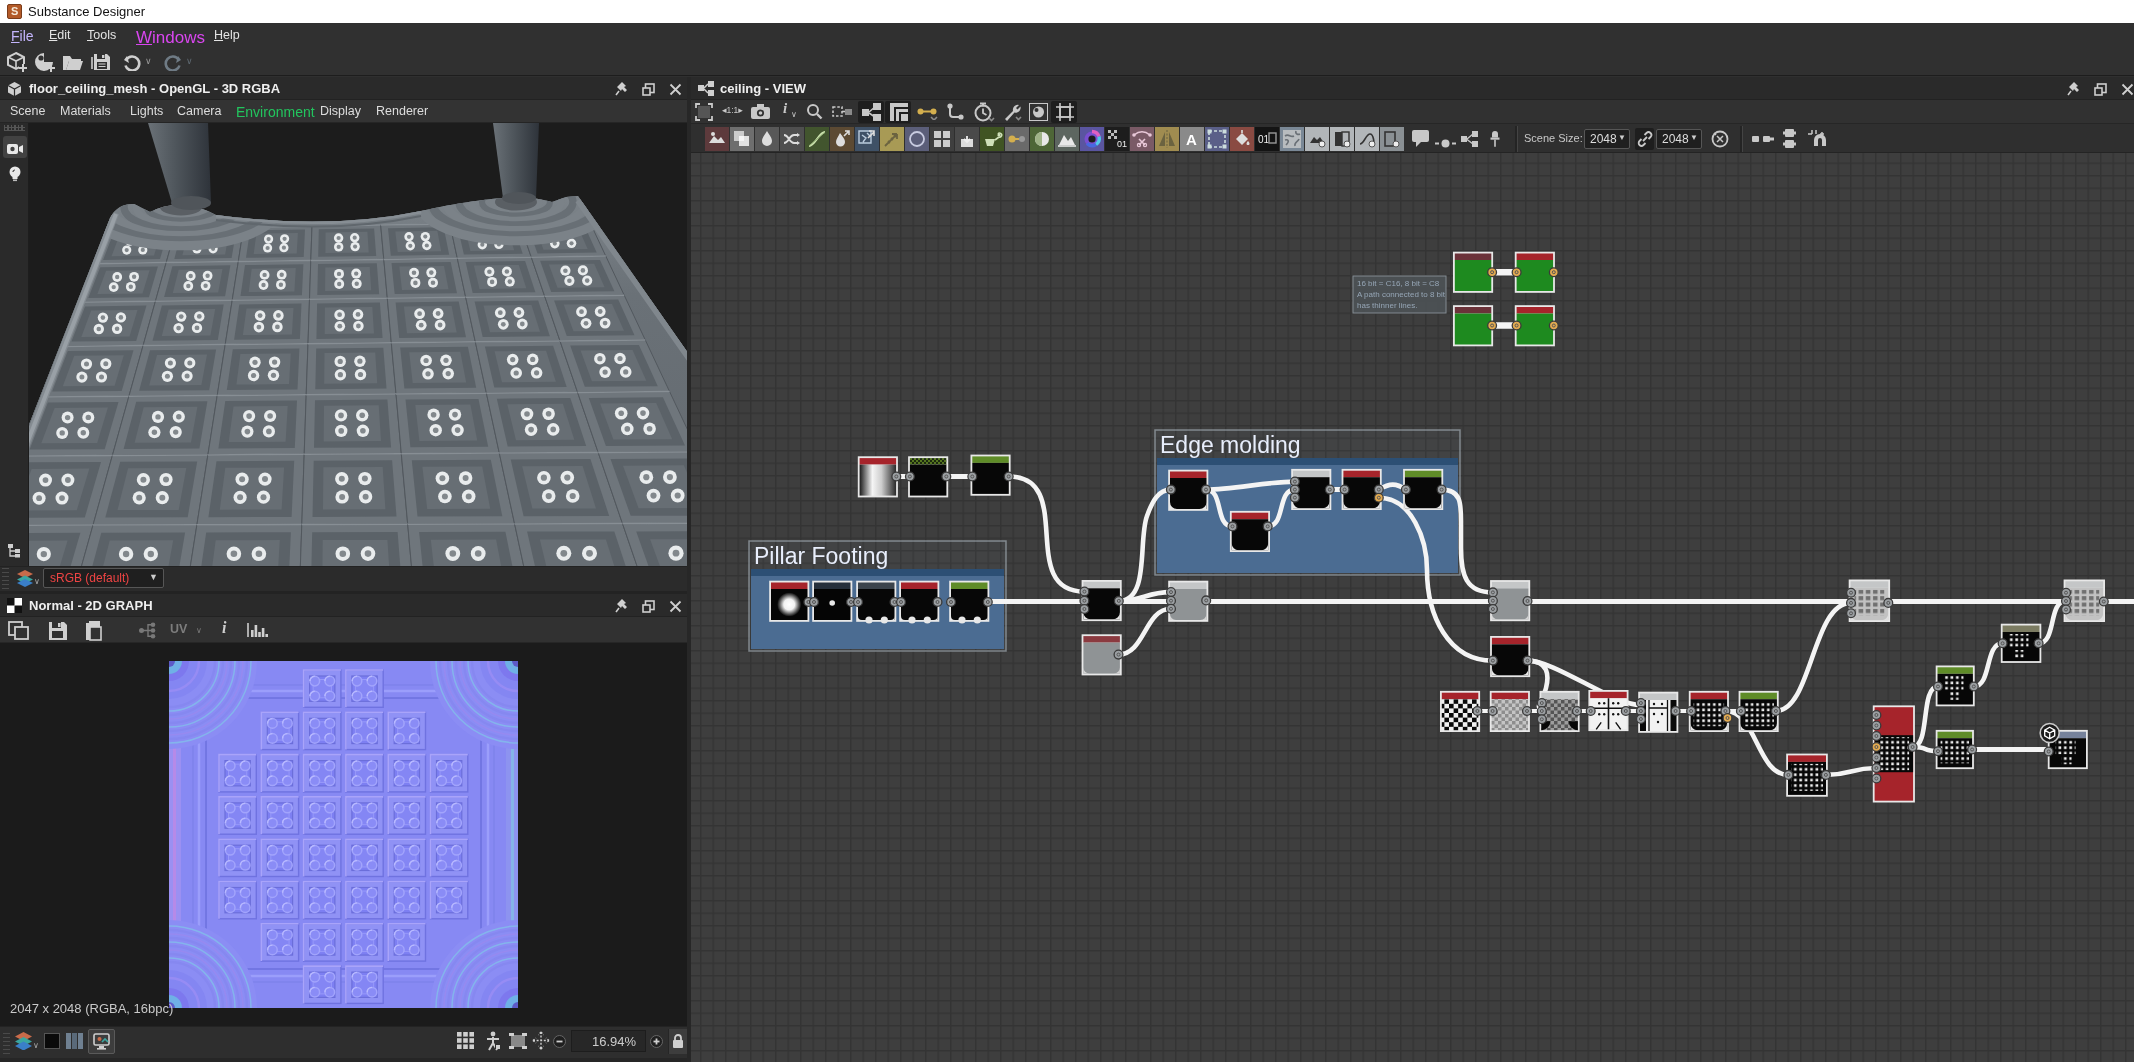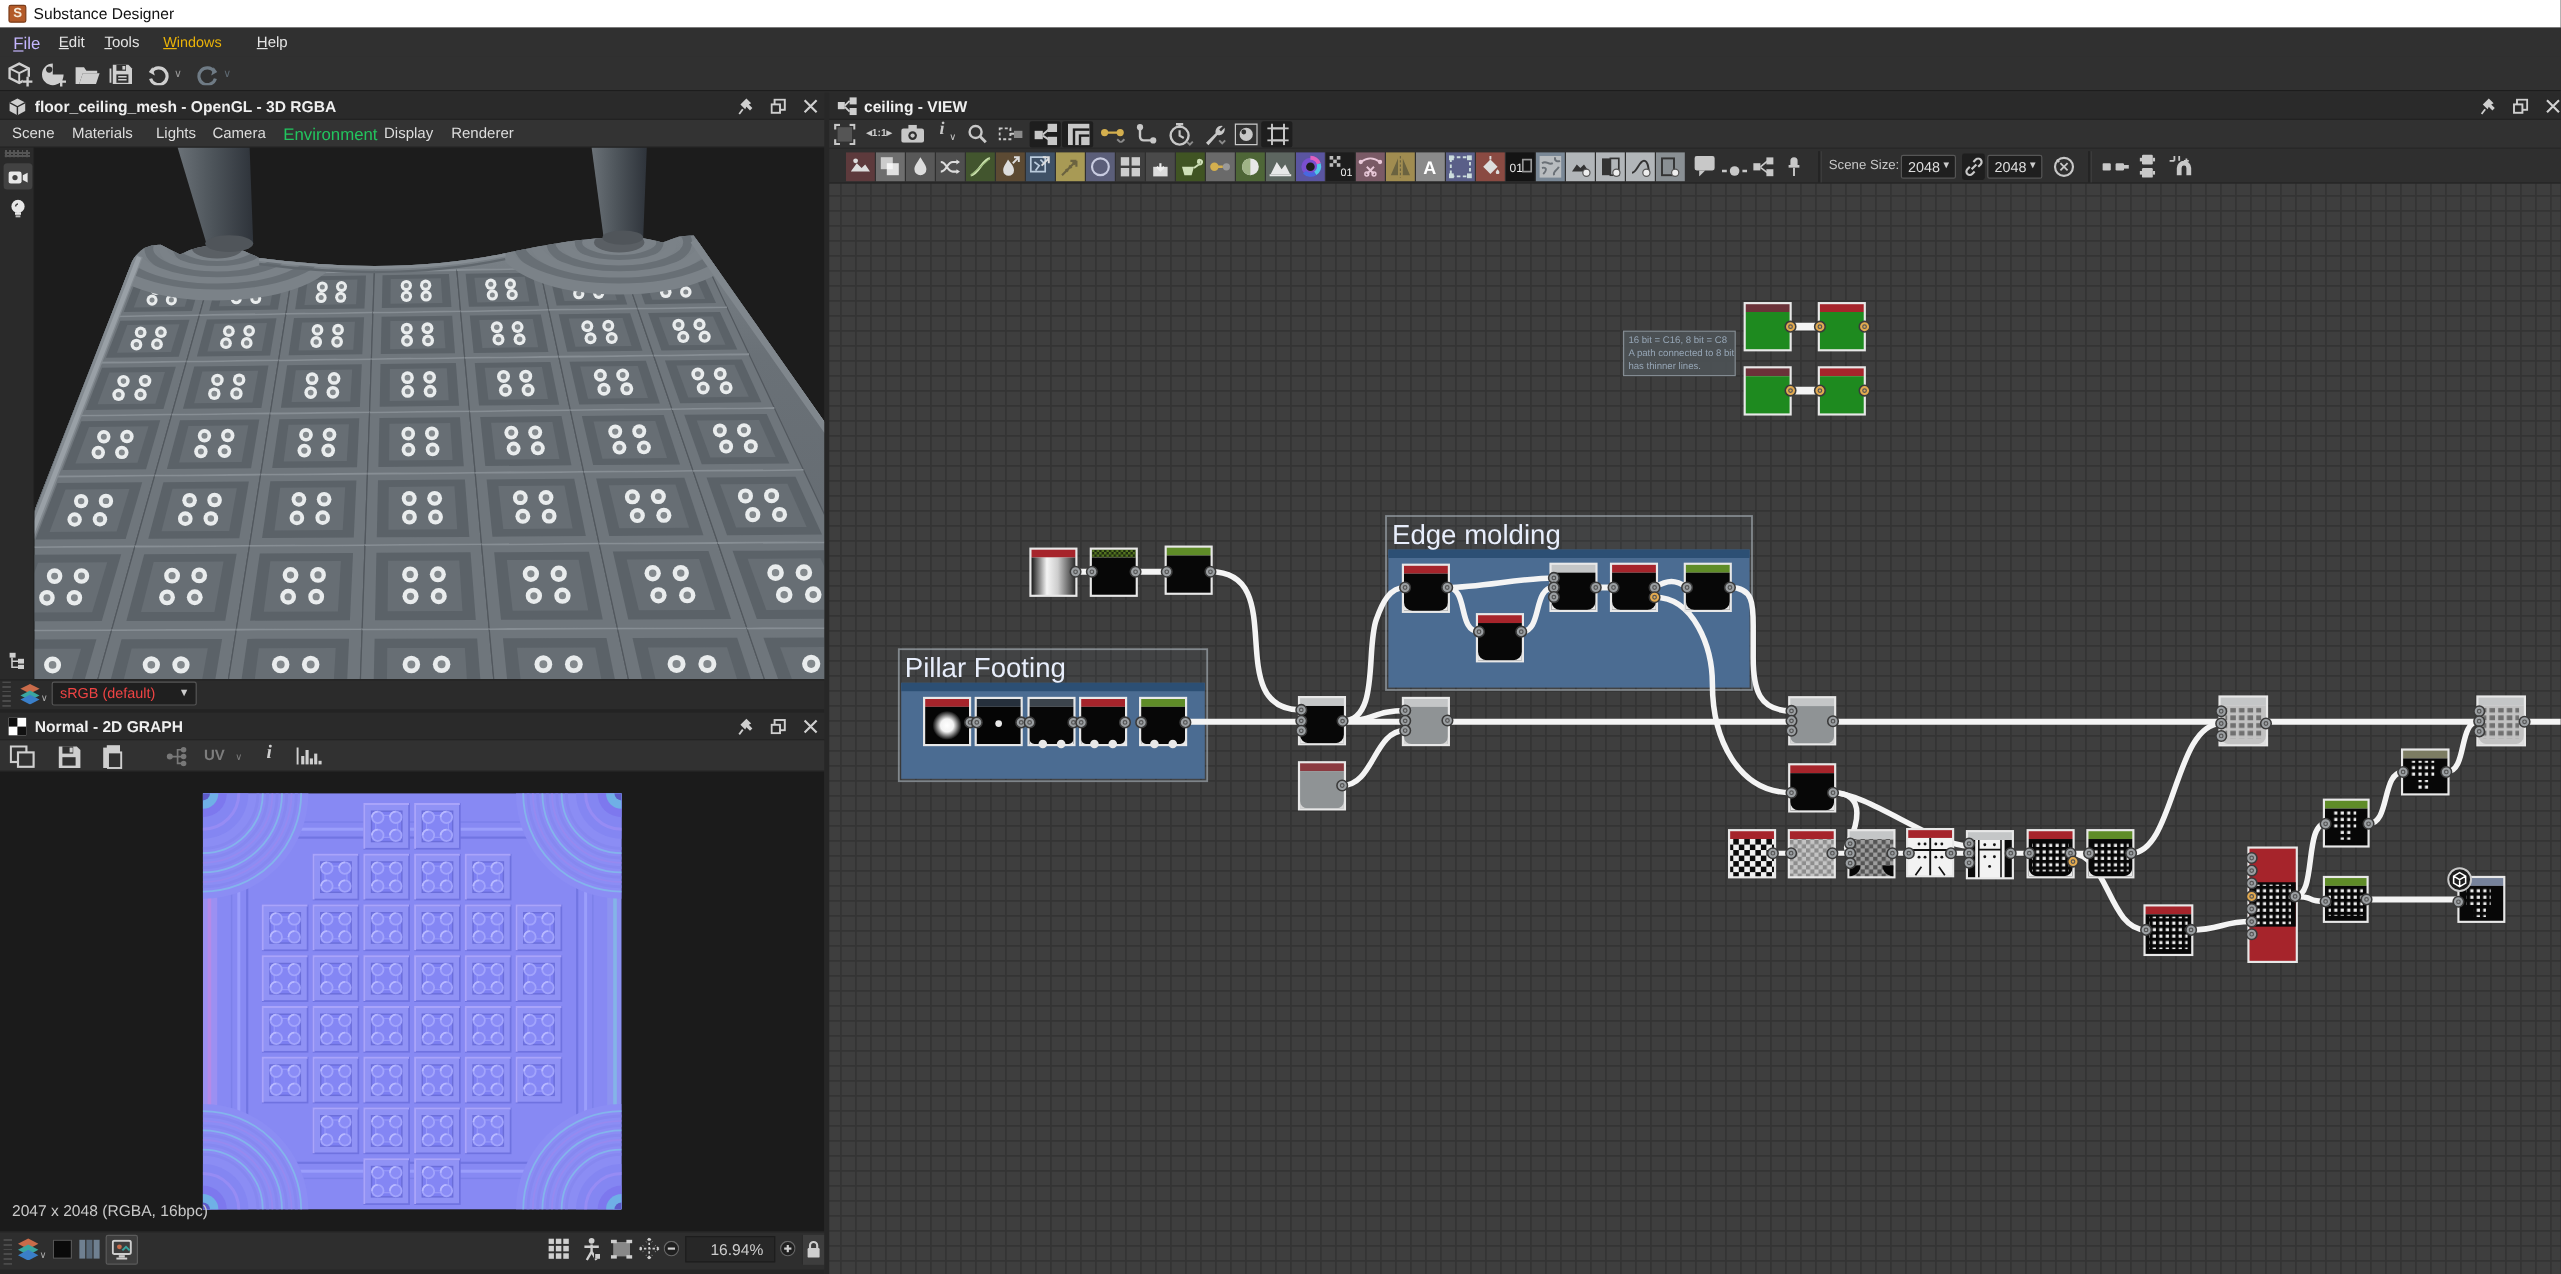--- a/index.html
+++ b/index.html
@@ -8,21 +8,21 @@
 </style></head>
 <body>
 <div class="abs" style="left:0;top:0;width:2134px;height:23px;background:#ffffff"></div>
 <div class="abs" style="left:7px;top:4px;width:15px;height:15px;background:#b35a28;border:1px solid #7a3c1a;border-radius:2px"></div>
 <div class="abs txt" style="left:11px;top:5px;color:#f5e9d8;font-size:11px;font-weight:bold">S</div>
 <div class="abs txt" style="left:28px;top:4px;color:#111;font-size:13px">Substance Designer</div>
 <div class="abs" style="left:0;top:23px;width:2134px;height:24px;background:#303030"></div>
 <div class="abs txt" style="left:11px;top:28px;color:#c4b5fd;font-size:14px"><u>F</u>ile</div>
 <div class="abs txt" style="left:49px;top:28px;color:#e4e4e4;font-size:12.5px"><u>E</u>dit</div>
 <div class="abs txt" style="left:87px;top:28px;color:#e4e4e4;font-size:12.5px"><u>T</u>ools</div>
-<div class="abs txt" style="left:136px;top:28px;color:#eab308;font-size:12px"><u>W</u>indows</div>
+<div class="abs txt" style="left:136px;top:28px;color:#d946ef;font-size:17px"><u>W</u>indows</div>
 <div class="abs txt" style="left:214px;top:28px;color:#e4e4e4;font-size:12.5px"><u>H</u>elp</div>
 <div class="abs" style="left:0;top:47px;width:2134px;height:29px;background:#303030;border-bottom:1px solid #1d1d1d"></div>
 <div class="abs" style="left:6px;top:51px"><svg width="22" height="22" viewBox="0 0 22 22" style="">
       <path d="M10 2 18 6v8l-8 4-8-4V6z" fill="none" stroke="#cfcfcf" stroke-width="2"></path>
       <path d="M2 6l8 4 8-4M10 10v8" stroke="#cfcfcf" stroke-width="1.6" fill="none"></path>
       <rect x="13" y="13" width="8" height="8" fill="#303030"></rect>
       <path d="M17 13v8M13 17h8" stroke="#cfcfcf" stroke-width="2"></path>
     </svg></div>
 <div class="abs" style="left:34px;top:51px"><svg width="22" height="22" viewBox="0 0 22 22" style="">
       <path d="M10 2 a9 9 0 1 0 9 9 l-9 0 z" fill="#cfcfcf"></path>
@@ -1490,21 +1490,21 @@
       <path d="M1.5 1.5 11.5 11.5 M11.5 1.5 1.5 11.5" stroke="#cfcfcf" stroke-width="1.8"></path>
     </svg></div>
 <div class="abs" style="left:691px;top:100px;width:1443px;height:24px;background:#313131;border-bottom:1px solid #262626"></div>
 <div class="abs" style="left:858px;top:101px;width:26px;height:22px;background:#1e1e1e;border-radius:2px"></div>
 <div class="abs" style="left:885px;top:101px;width:26px;height:22px;background:#1e1e1e;border-radius:2px"></div>
 <div class="abs" style="left:1051px;top:101px;width:26px;height:22px;background:#1e1e1e;border-radius:2px"></div>
 <div class="abs" style="left:695px;top:103px"><svg width="18" height="18" viewBox="0 0 18 18" style="">
       <rect x="3" y="3" width="12" height="12" fill="#555"></rect>
       <path d="M1 5V1h4 M13 1h4v4 M17 13v4h-4 M5 17H1v-4" stroke="#c8c8c8" stroke-width="1.8" fill="none"></path>
     </svg></div>
-<div class="abs txt" style="left:722px;top:105px;color:#c8c8c8;font-size:9px;font-weight:bold">◂<span style="font-size:8.5px">1:1</span>▸</div>
+<div class="abs txt" style="left:722px;top:105px;color:#c8c8c8;font-size:9px;font-weight:normal">◂<span style="font-size:8.5px">1:1</span>▸</div>
 <div class="abs" style="left:751px;top:104px"><svg width="19" height="15" viewBox="0 0 19 15" style="">
       <rect x="0" y="3" width="19" height="12" rx="2" fill="#c8c8c8"></rect>
       <rect x="6" y="0" width="7" height="4" fill="#c8c8c8"></rect>
       <circle cx="9.5" cy="9" r="3.6" fill="#313131"></circle>
       <circle cx="9.5" cy="9" r="1.8" fill="#c8c8c8"></circle>
     </svg></div>
 <div class="abs txt" style="left:783px;top:100px;color:#c8c8c8;font-size:15px;font-weight:bold;font-style:italic;font-family:'Liberation Serif',serif">i</div>
 <div class="abs txt" style="left:791px;top:110px;color:#c8c8c8;font-size:8px">∨</div>
 <div class="abs" style="left:806px;top:103px"><svg width="17" height="17" viewBox="0 0 17 17" style="">
       <circle cx="7" cy="7" r="5" fill="none" stroke="#c8c8c8" stroke-width="2"></circle>

